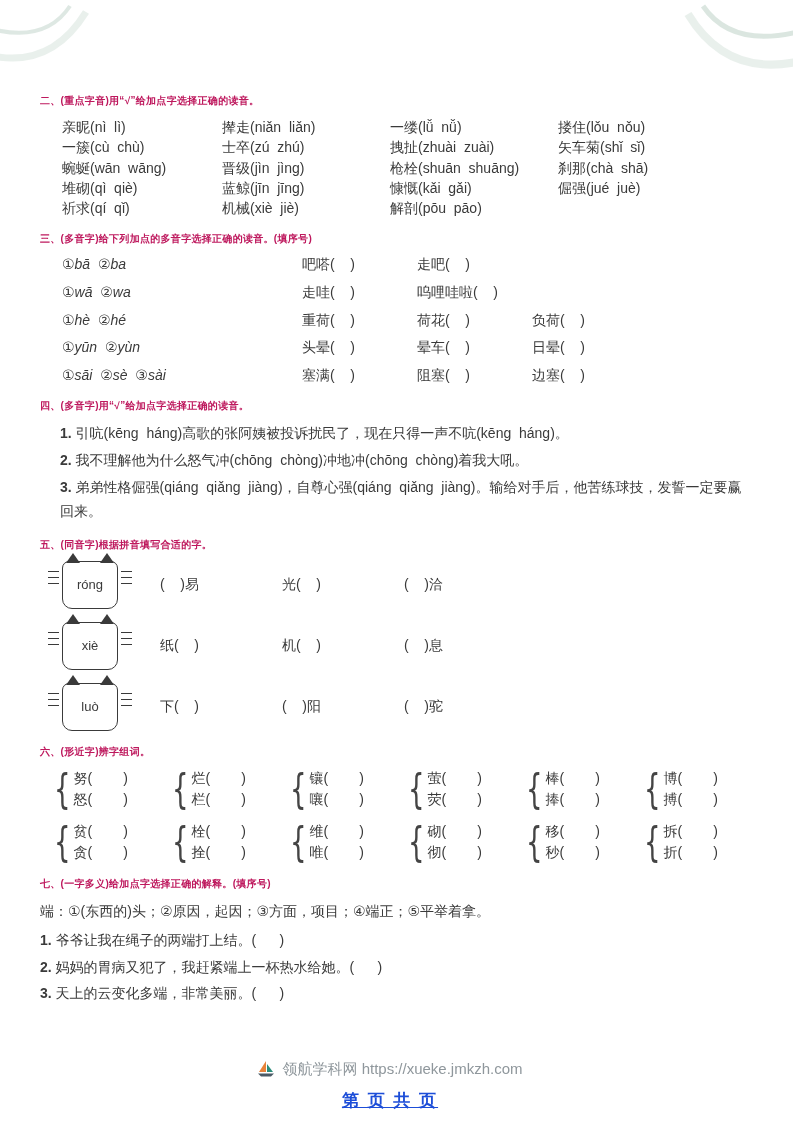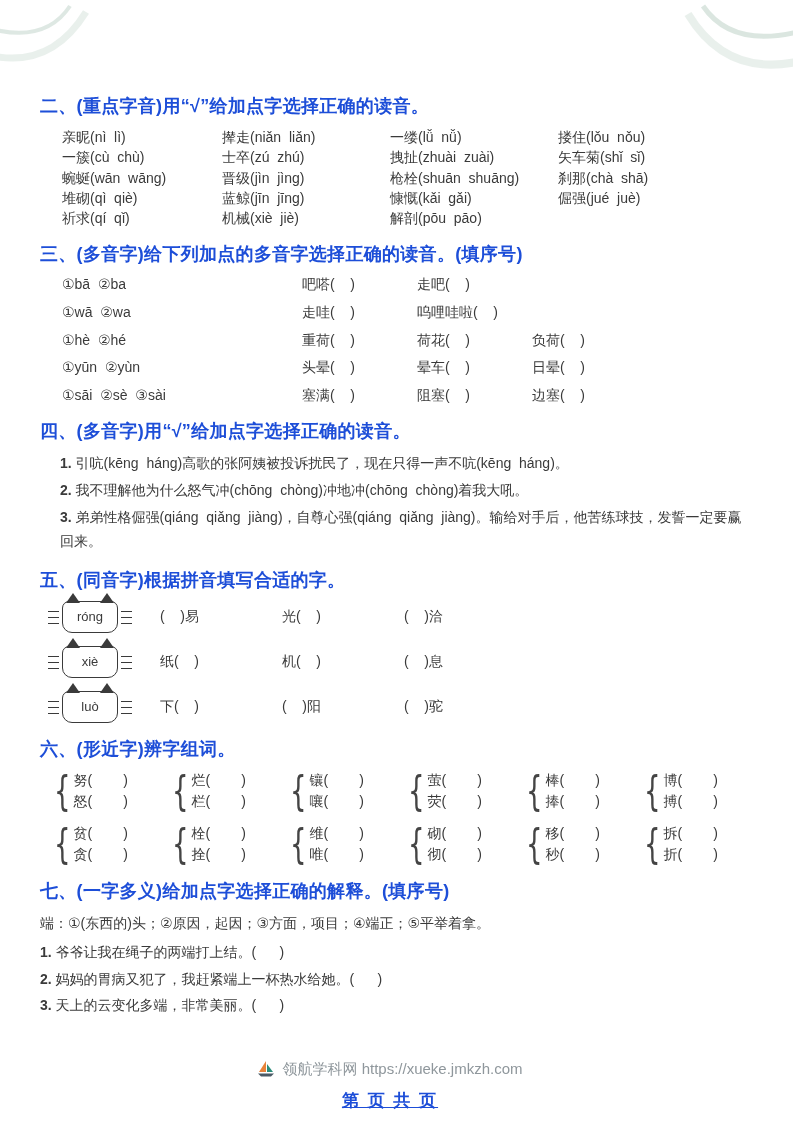--- a/index.html
+++ b/index.html
@@ -14,43 +14,43 @@
   [data-bind] { white-space:pre-wrap; }
   .page { position:relative; width:793px; height:1122px; padding:80px 40px 0 40px; }
 
   
   .deco { position:absolute; pointer-events:none; }
   .deco.tl { top:0; left:0; }
   .deco.tr { top:0; right:0; }
 
   
   .sec-title {
-    color:#1d4ed8; font-weight:bold; font-size:18px;
+    color:#be185d; font-weight:bold; font-size:10px;
     margin:14px 0 9px 0; letter-spacing:0.3px;
   }
 
   
   .s2-grid {
     display:grid; grid-template-columns:160px 168px 168px 1fr;
     row-gap:0; padding-left:22px; font-size:14px; line-height:1.45;
   }
 
   
   .s3-row { display:flex; padding-left:22px; margin-bottom:8px; font-size:14px; line-height:1.4; }
-  .s3-opts { width:240px; flex:none; }
+  .s3-opts { width:240px; flex:none;font-style:italic; }
   .s3-word { min-width:115px; flex:none; }
 
   
   .s4-item { font-size:14px; line-height:1.7; margin-bottom:3px;margin-left:20px; }
   .num { font-weight:bold; }
 
   
   .s5-row { display:flex; align-items:center; padding-left:22px; margin-bottom:13px; font-size:14px; }
   .cat {
-    position:relative; width:56px; height:32px; flex:none;
+    position:relative; width:56px; height:48px; flex:none;
     border:1.6px solid #3a3a3a; border-radius:7px 7px 10px 10px;
     display:flex; align-items:center; justify-content:center;
     margin-right:42px; font-size:13px;
   }
   .cat::before, .cat::after {
     content:""; position:absolute; top:-9px; width:0; height:0;
     border-left:7px solid transparent; border-right:7px solid transparent;
     border-bottom:10px solid #3a3a3a;
   }
   .cat::before { left:3px; } .cat::after { right:3px; }

